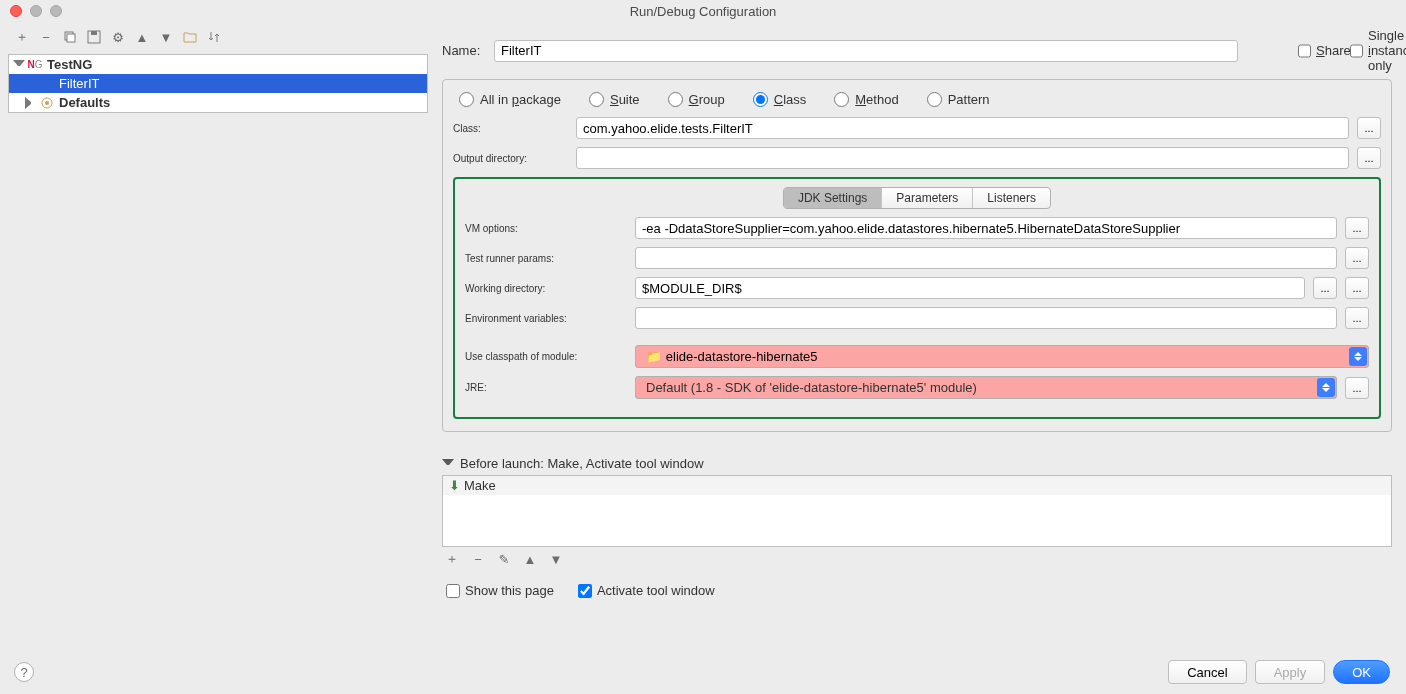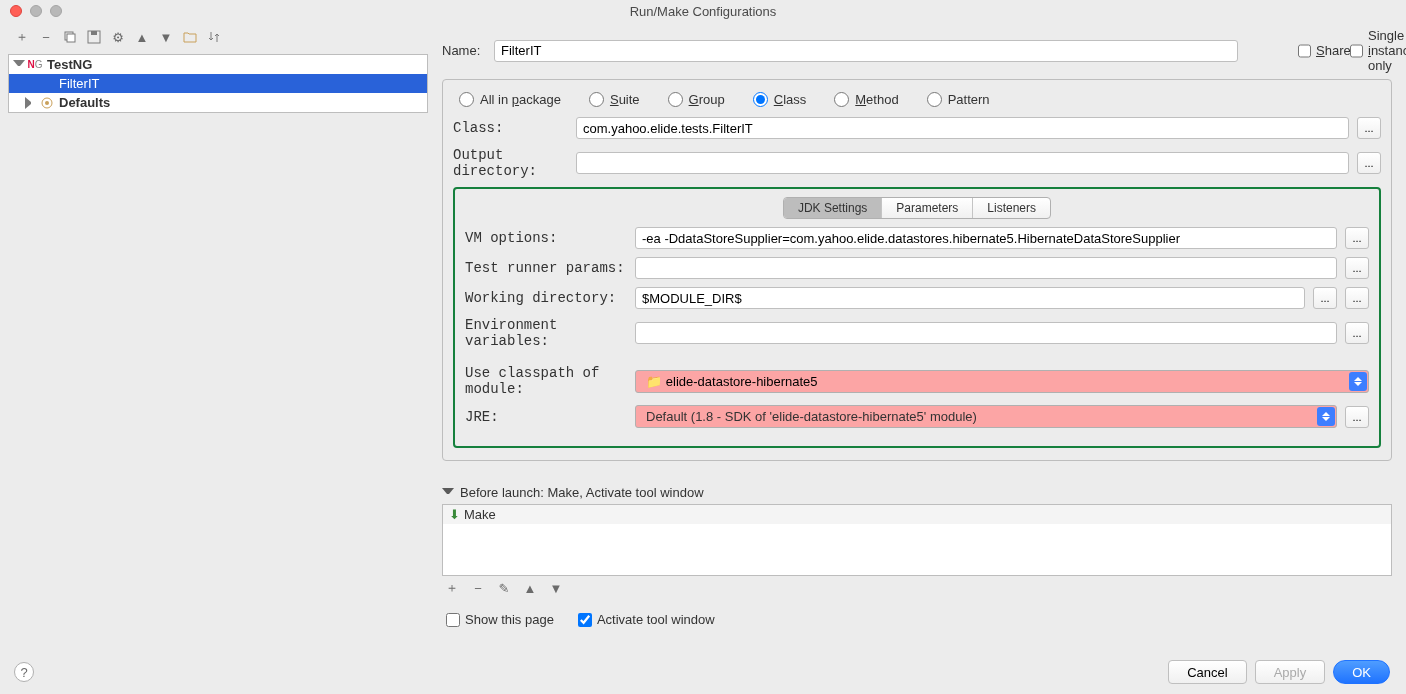--- a/index.html
+++ b/index.html
@@ -35,21 +35,21 @@
 .tabbar { display: flex; justify-content: center; margin-bottom: 10px; }
 .seg { display: flex; border: 1px solid #b0b0b0; border-radius: 4px; overflow: hidden; background: linear-gradient(#fff,#f0f0f0); }
 .seg-item { padding: 3px 14px; font-size: 12px; border-right: 1px solid #c4c4c4; cursor: pointer; }
 .seg-item:last-child { border-right: none; }
 .seg-item.active { background: #bdbdbd; }
 .radio-row { display: flex; gap: 28px; margin: 4px 0 10px 6px; align-items: center; }
 .radio-item { display: flex; align-items: center; gap: 6px; cursor: pointer; }
 .radio-item input { width: 15px; height: 15px; }
 .underline-hotkey { text-decoration: underline; }
 .form-row { display: flex; align-items: center; gap: 8px; margin-bottom: 8px; }
-.form-label { width: 115px; font-size: 14px; font-family: Liberation Mono, monospace; }
+.form-label { width: 115px; font-size: 10px; }
 .form-input { flex: 1; }
 .btn-ellipsis { width: 24px; height: 22px; border: 1px solid #bfbfbf; border-radius: 3px; background: linear-gradient(#fff,#f0f0f0); cursor: pointer; font-size: 11px; }
 .inner-panel { border: 2px solid #15803d; border-radius: 4px; padding: 8px 10px 10px 10px; margin-top: 4px; }
 .inner-panel .form-label { width: 162px; }
 select { height: 23px; border: 1px solid #b0b0b0; border-radius: 3px; background: #fca5a5; padding: 0 6px; font-size: 13px; width: 100%; }
 .sel-wrap { position: relative; flex: 1; }
 .sel-wrap .sel-arrow { position: absolute; right: 2px; top: 2px; width: 18px; height: 19px; background: #3d7eff; border-radius: 3px; display: flex; flex-direction: column; align-items: center; justify-content: center; pointer-events: none; }
 .sel-arrow::before { content: ""; border-left: 4px solid transparent; border-right: 4px solid transparent; border-bottom: 4px solid #fff; margin-bottom: 1px; }
 .sel-arrow::after { content: ""; border-left: 4px solid transparent; border-right: 4px solid transparent; border-top: 4px solid #fff; }
 .before-launch { margin-top: 18px; }
@@ -69,21 +69,21 @@
 </head>
 <body>
 
 <div class="window">
   <div class="titlebar">
     <div class="traffic">
       <div class="tl red"></div>
       <div class="tl amber"></div>
       <div class="tl green"></div>
     </div>
-    <div class="title">Run/Make Configurations</div>
+    <div class="title">Run/Debug Configuration</div>
   </div>
 
   <div class="body-row">
     <div style="display:flex;flex-direction:column;">
       <div class="toolbar" style="border-bottom:none;padding-left:14px;">
         <span class="tb-icon">＋</span>
         <span class="tb-icon">−</span>
         <span class="tb-icon">
           <svg width="14" height="14" viewBox="0 0 14 14">
               <rect x="2" y="2" width="8" height="8" fill="none" stroke="#7a7a7a"></rect>

